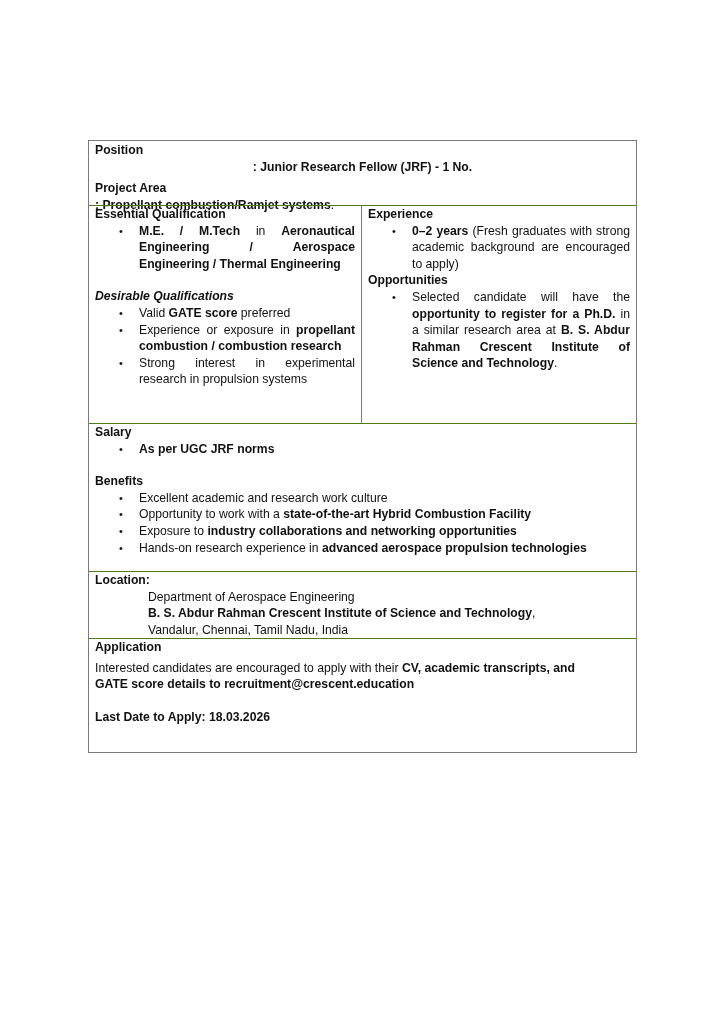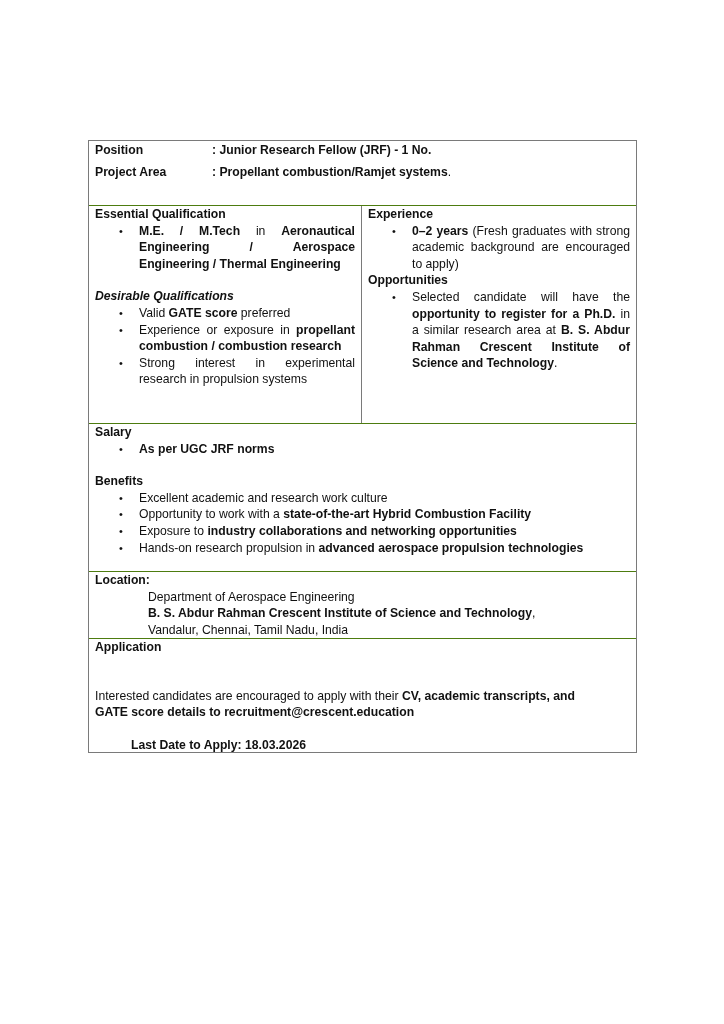--- a/index.html
+++ b/index.html
@@ -11,21 +11,21 @@
   b { font-weight:bold;text-align:center; }
   .lbl { font-weight:bold; line-height:16.6px; }
   .line { line-height:16.6px; white-space:nowrap; }
   ul { margin:0; padding:0; list-style:none; }
   li { position:relative; padding-left:44px; line-height:16.6px; }
   li::before { content:"\2022"; position:absolute; left:24px; top:0; font-size:11px; }
   .just { text-align:justify; }
   .split { display:flex; }
   .split .left { width:273px; border-right:1px solid #7a7a7a; box-sizing:border-box; }
   .split .right { flex:1; }
-  .kv { display:flex; line-height:16.6px; }
+  .kv { display:flex; line-height:16.6px;flex-direction:column; }
   .kv .k { width:117px; font-weight:bold; }
   .kv .v { font-weight:bold;text-align:center; }
   .indent { padding-left:53px; }
 </style>
 </head>
 <body>
 
 <div class="tbl">
 
   <div class="row cell" style="height:64px; padding-top:1px;">
@@ -67,33 +67,33 @@
   <div class="row cell" style="height:148px;">
     <div class="lbl">Salary</div>
     <ul>
       <li><b>As per UGC JRF norms</b></li>
     </ul>
     <div class="lbl" style="margin-top:16px;">Benefits</div>
     <ul>
       <li class="line"><span>Excellent academic and research work culture</span></li>
       <li class="line"><span>Opportunity to work with a </span><b>state-of-the-art Hybrid Combustion Facility</b></li>
       <li class="line"><span>Exposure to </span><b>industry collaborations and networking opportunities</b></li>
-      <li class="line"><span>Hands-on research propulsion in </span><b>advanced aerospace propulsion technologies</b></li>
+      <li class="line"><span>Hands-on research experience in </span><b>advanced aerospace propulsion technologies</b></li>
     </ul>
   </div>
 
   <div class="row cell" style="height:67px;">
     <div class="lbl">Location:</div>
     <div class="indent">
       <div class="line">Department of Aerospace Engineering</div>
       <div class="line"><b>B. S. Abdur Rahman Crescent Institute of Science and Technology</b><span>,</span></div>
       <div class="line">Vandalur, Chennai, Tamil Nadu, India</div>
     </div>
   </div>
 
   <div class="row cell" style="height:114px;">
     <div class="lbl">Application</div>
-    <div style="margin-top:32px;" class="line"><span>Interested candidates are encouraged to apply with their </span><b>CV, academic transcripts, and</b></div>
+    <div style="margin-top:4px;" class="line"><span>Interested candidates are encouraged to apply with their </span><b>CV, academic transcripts, and</b></div>
     <div class="line lbl">GATE score details to recruitment@crescent.education</div>
-    <div class="line lbl" style="margin-top:16px;margin-left:36px;">Last Date to Apply: 18.03.2026</div>
+    <div class="line lbl" style="margin-top:16px;">Last Date to Apply: 18.03.2026</div>
   </div>
 
 </div>
 
 </body></html>

